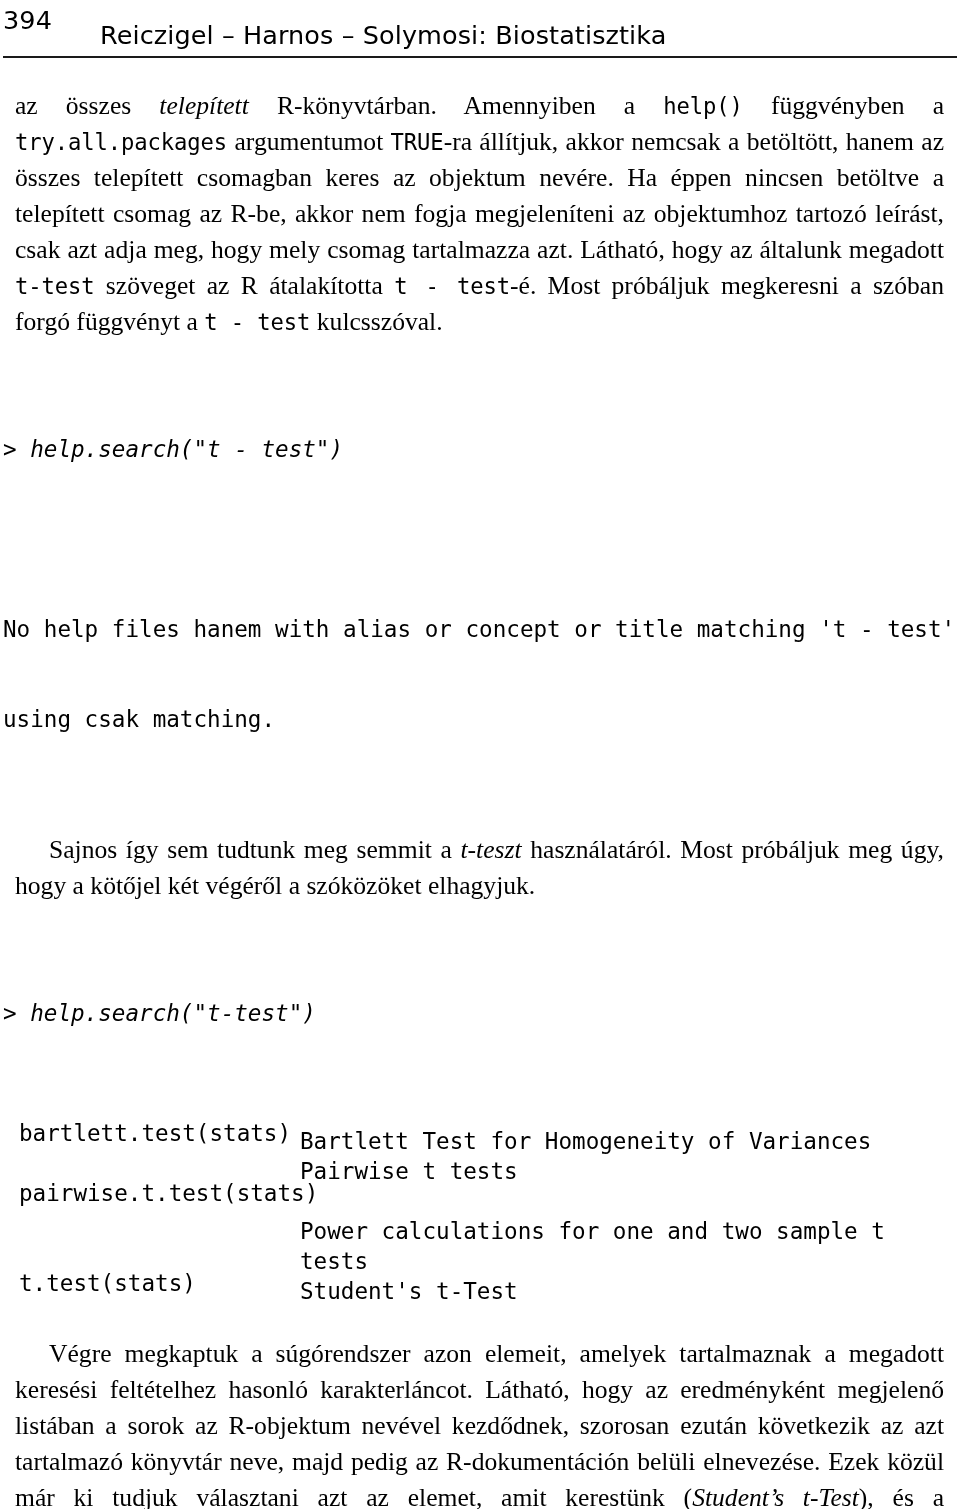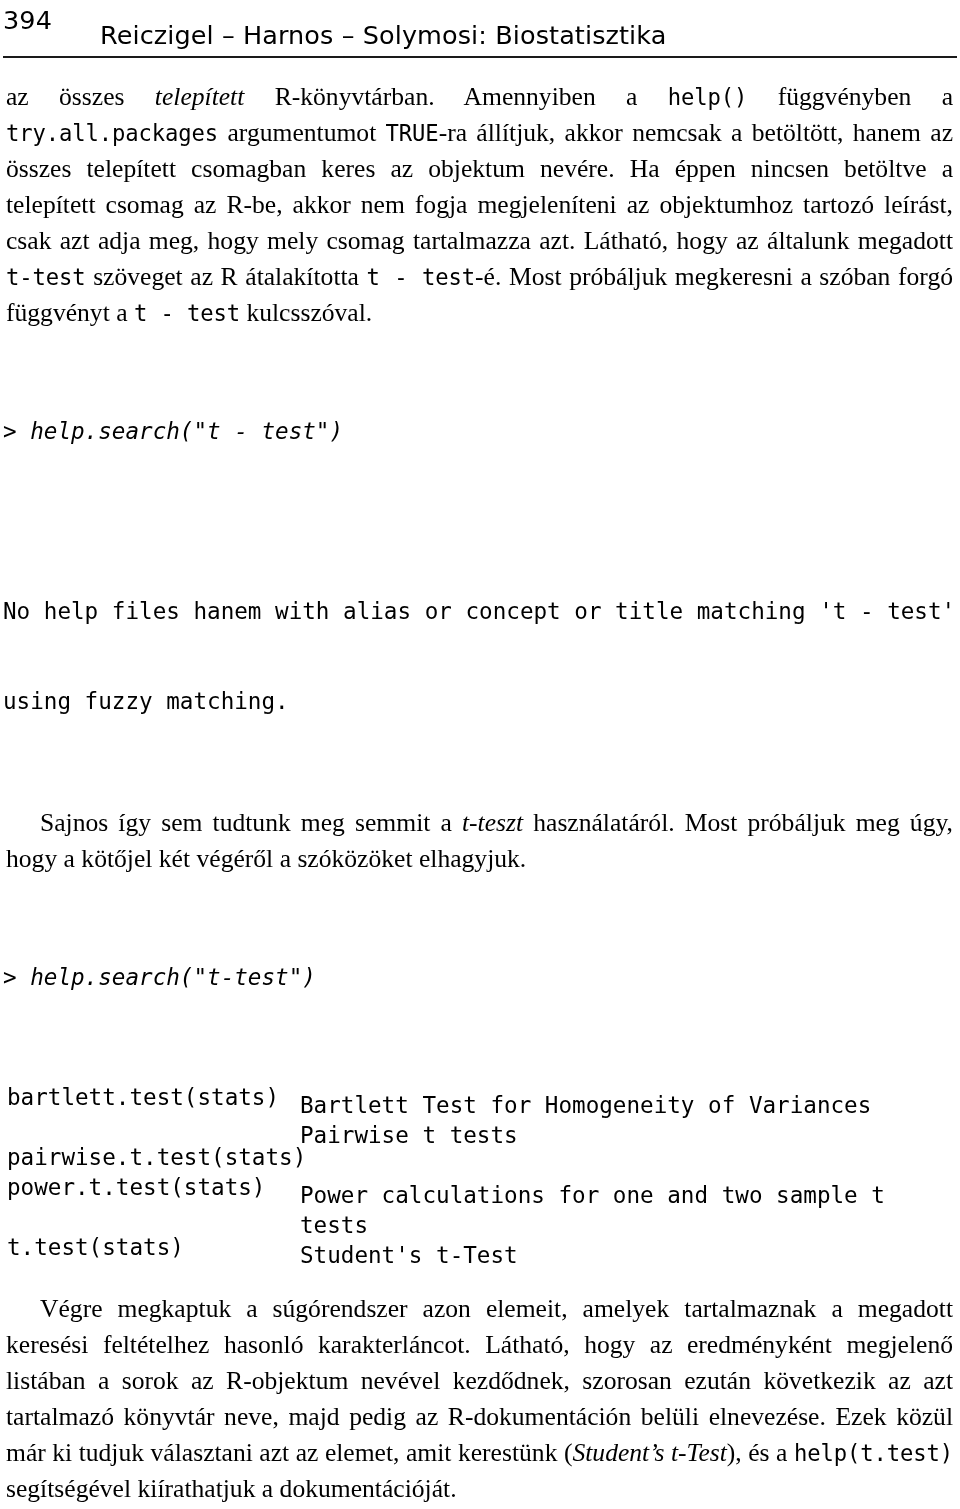--- a/index.html
+++ b/index.html
@@ -46,21 +46,21 @@
 
   
   .body-block {
     margin: 0 4px 0 3px;
     font-size: 25.6px;
     line-height: 36px;
     text-align: justify;
     text-justify: inter-word;
   }
   p.para {
-    margin: 3px;
+    margin: 12px;
     text-indent: 0;
   }
   p.para.indent {
     text-indent: 34px;
   }
 
   
   .tt {
     font-family: "DejaVu Sans Mono", "Liberation Mono", monospace;
     font-size: 22.2px;
@@ -94,21 +94,21 @@
     font-size: 22.6px;
     line-height: 30px;
   }
   .vrow {
     position: relative;
     height: 30px;
     white-space: pre;
   }
   .vcol1 {
     position: absolute;
-    left: 4px;
+    left: 16px;
     top: 0;
   }
   .vcol2 {
     position: absolute;
     left: 297px;
     top: 8px;
   }
   .spacer-18 { height: 18px; }
   .spacer-22 { height: 22px; }
   .spacer-26 { height: 26px; }
@@ -133,42 +133,42 @@
   <div class="spacer-22"></div>
 
   <div class="code in">
     <span class="code-row">&gt; help.search("t - test")</span>
   </div>
 
   <div class="spacer-30"></div>
 
   <div class="code">
     <span class="code-row">No help files hanem with alias or concept or title matching 't - test'</span>
-    <span class="code-row">using fuzzy matching.</span>
+    <span class="code-row">using csak matching.</span>
   </div>
 
   <div class="spacer-26"></div>
 
   <div class="body-block">
     <p class="para indent"><span>Sajnos így sem tudtunk meg semmit a </span><span class="it">t-teszt</span><span> használatáról. Most próbáljuk meg úgy, hogy a kötőjel két végéről a szóközöket elhagyjuk.</span></p>
   </div>
 
   <div class="spacer-22"></div>
 
   <div class="code in">
     <span class="code-row">&gt; help.search("t-test")</span>
   </div>
 
   <div class="spacer-30"></div>
 
   <div class="vtable" id="help-results">
       <div class="vrow"><span class="vcol1">bartlett.test(stats)</span><span class="vcol2">Bartlett Test for Homogeneity of Variances</span></div>
       <div class="vrow"><span class="vcol1"></span><span class="vcol2">Pairwise t tests</span></div>
       <div class="vrow"><span class="vcol1">pairwise.t.test(stats)</span><span class="vcol2"></span></div>
-      <div class="vrow"><span class="vcol1">power.t.test(stats)</span><span class="vcol2">Power calculations for one and two sample t</span></div>
+      <div class="vrow"><span class="vcol2">Power calculations for one and two sample t</span></div>
       <div class="vrow"><span class="vcol1"></span><span class="vcol2">tests</span></div>
       <div class="vrow"><span class="vcol1">t.test(stats)</span><span class="vcol2">Student's t-Test</span></div>
     </div>
 
   <div class="spacer-26"></div>
 
   <div class="body-block">
     <p class="para indent"><span>Végre megkaptuk a súgórendszer azon elemeit, amelyek tartalmaznak a megadott keresési feltételhez hasonló karakterláncot. Látható, hogy az eredményként megjelenő listában a sorok az R-objektum nevével kezdődnek, szorosan ezután következik az azt tartalmazó könyvtár neve, majd pedig az R-dokumentáción belüli elnevezése. Ezek közül már ki tudjuk választani azt az elemet, amit kerestünk (</span><span class="it">Student’s t-Test</span><span>), és a </span><span class="tt">help(t.test)</span><span> segítségével kiírathatjuk a dokumentációját.</span></p>
 
   </div>

